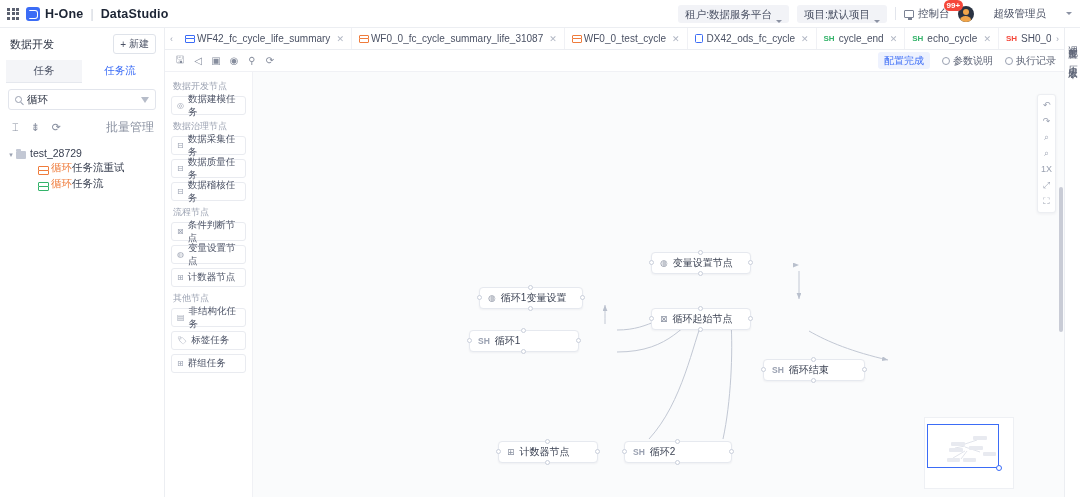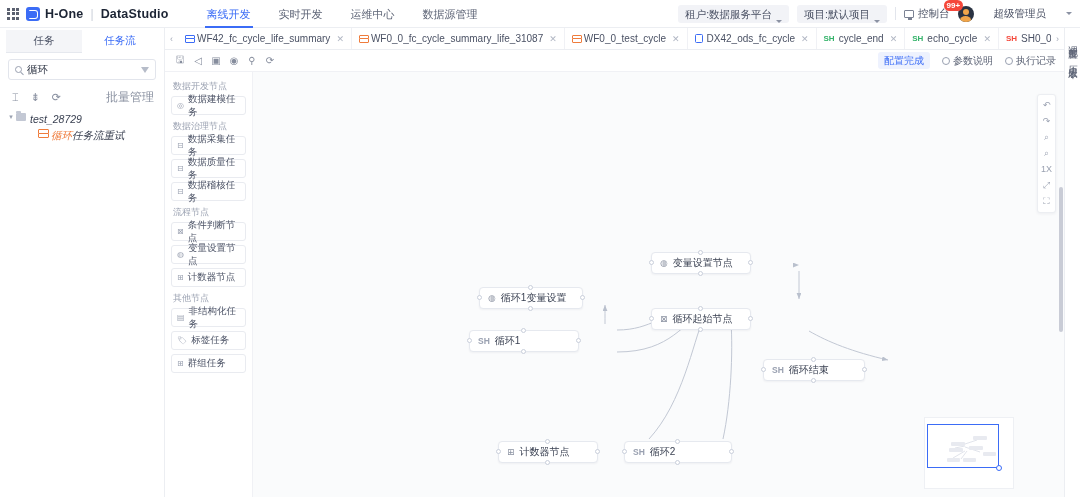--- a/index.html
+++ b/index.html
@@ -115,21 +115,21 @@
     border: none; outline: none; font-size: 10.5px; flex: 1; color: #2b3242; background: transparent;
     font-family: inherit; width: 100%;
   }
   .mag { width: 7px; height: 7px; border: 1.2px solid #9aa1b1; border-radius: 50%; position: relative; display: inline-block; flex: 0 0 auto;}
   .mag:after { content: ""; position: absolute; right: -3px; bottom: -2.5px; width: 4px; height: 1.2px; background: #9aa1b1; transform: rotate(45deg); }
   .funnel { width: 0; height: 0; border-left: 4px solid transparent; border-right: 4px solid transparent; border-top: 6px solid #b6bcc9; cursor: pointer; }
   .tool-row { display: flex; align-items: center; gap: 12px; padding: 7px 10px 5px 12px; }
   .ticon { color: #8a91a1; font-size: 11px; cursor: pointer; line-height: 1; }
   .batch { margin-left: auto; font-size: 12px; color: #8a91a1; cursor: pointer; }
   .tree { padding: 2px 0 0 0; overflow: auto; flex: 1; }
-  .tnode { display: flex; align-items: flex-start; height: 16px; font-size: 10.5px; color: #3a4152; cursor: pointer; position: relative; font-style: italic; }
+  .tnode { display: flex; align-items: flex-end; height: 16px; font-size: 10.5px; color: #3a4152; cursor: pointer; position: relative; }
   .tnode.sel { background: #eaf0ff; }
   .tw { width: 10px; display: flex; align-items: center; justify-content: center; color: #9aa1b1; font-size: 7px; flex: 0 0 10px;}
   .folder { width: 10px; height: 8px; background: #c3c8d4; border-radius: 1px; margin-right: 4px; position: relative; flex: 0 0 10px; }
   .folder:before { content: ""; position: absolute; left: 0; top: -2px; width: 5px; height: 2px; background: #c3c8d4; border-radius: 1px 1px 0 0; }
   .flowicon { width: 9px; height: 9px; margin-right: 4px; flex: 0 0 9px; position: relative; }
   .flowicon:before, .flowicon:after {
     content: ""; position: absolute; left: 0; width: 9px; height: 3px; border: 1.1px solid currentColor; border-radius: 1px;
   }
   .flowicon:before { top: 0; } .flowicon:after { bottom: 0; }
   .c-orange { color: #ef7c3c; } .c-blue { color: #3b6cf6; } .c-green { color: #34b36a; }
@@ -231,26 +231,20 @@
           <i></i>
           <i></i>
         </div>
     </div>
     <div class="brand">
       <div class="brand-logo"></div>
       <span class="brand-name">H-One</span>
       <span class="brand-sep">|</span>
       <span class="brand-sub">DataStudio</span>
     </div>
-    <div class="topnav">
-      <div class="item active">离线开发</div>
-      <div class="item">实时开发</div>
-      <div class="item">运维中心</div>
-      <div class="item">数据源管理</div>
-    </div>
     <div class="topright">
       <div class="pill">
         <span>租户:数据服务平台</span>
         <i class="caret"></i>
       </div>
       <div class="pill">
         <span>项目:默认项目</span>
         <i class="caret"></i>
       </div>
       <div class="vdiv"></div>
@@ -264,20 +258,27 @@
         <span class="uname">超级管理员</span>
         <i class="caret"></i>
       </div>
     </div>
   </div>
 
   <div class="main">
 
 
     <div class="sidebar">
+      <div class="sb-head">
+        <span class="sb-title">数据开发</span>
+        <div class="new-btn">
+          <span>+</span>
+          <span>新建</span>
+        </div>
+      </div>
       <div class="sb-tabs">
         <div class="sb-tab">任务</div>
         <div class="sb-tab active">任务流</div>
       </div>
       <div class="search-row">
         <div class="search-box">
           <i class="mag"></i>
           <input value="循环" style="">
           <i class="funnel"></i>
         </div>
@@ -290,20 +291,24 @@
       </div>
       <div class="tree">
         <div class="tnode" style="padding-left:6px">
           <span class="tw">▾</span>
           <span class="folder"></span>
           <span>test_28729</span>
         </div>
         <div class="tnode" style="padding-left:38px">
           <span class="flowicon c-orange"></span>
           <span><span class="hl">循环</span>任务流重试</span>
+        </div>
+        <div class="tnode" style="padding-left:38px">
+          <span class="flowicon c-green"></span>
+          <span><span class="hl">循环</span>任务流</span>
         </div>
       </div>
     </div>
 
     <div class="center">
 
       <div class="tabbar">
         <span class="tab-arrow">‹</span>
         <div class="tabs">
           <div class="tab">

